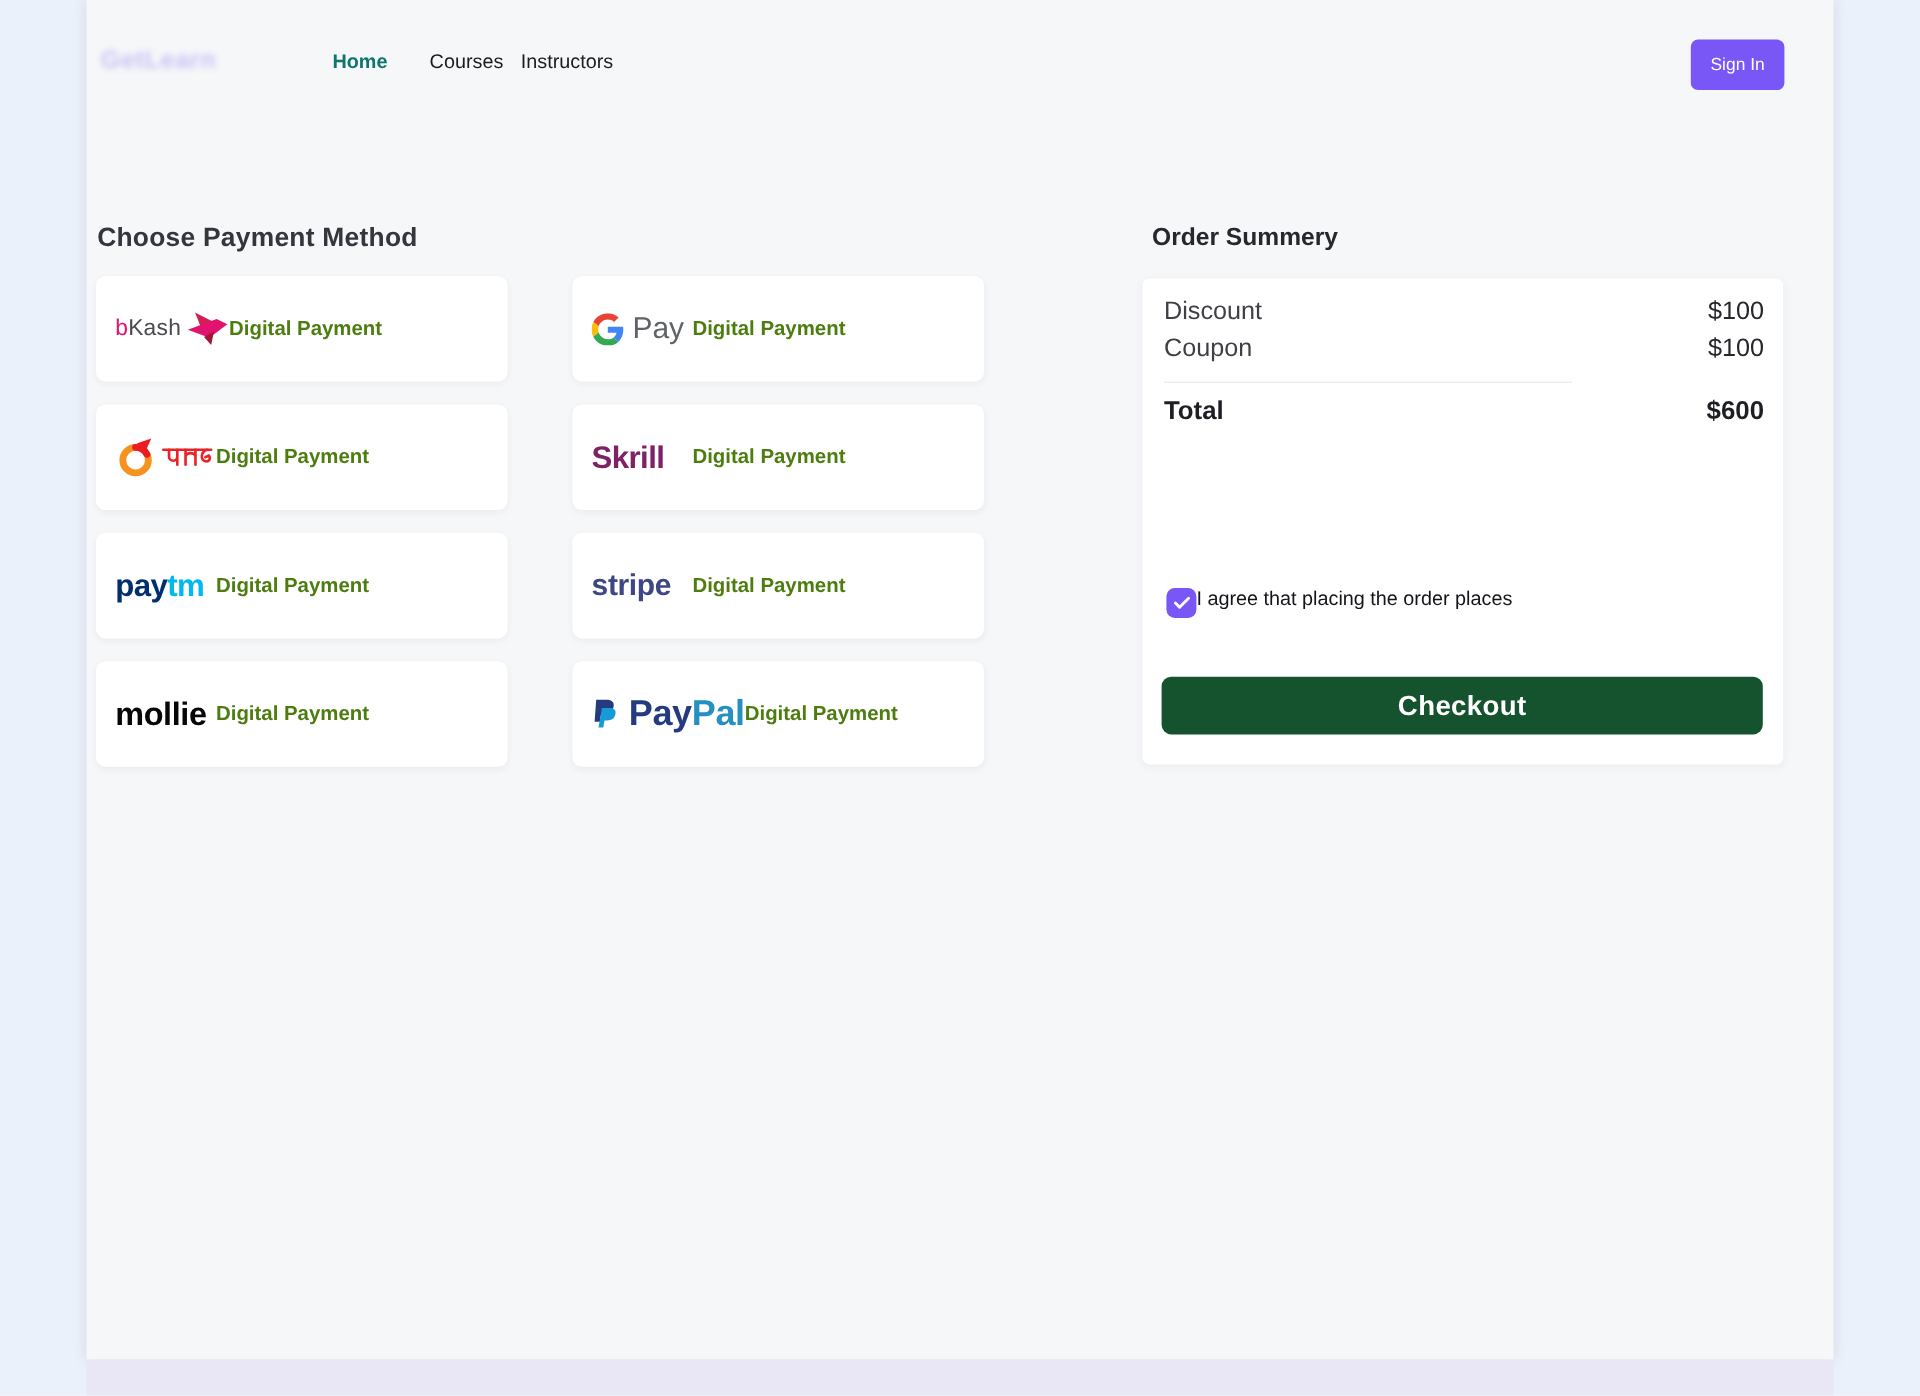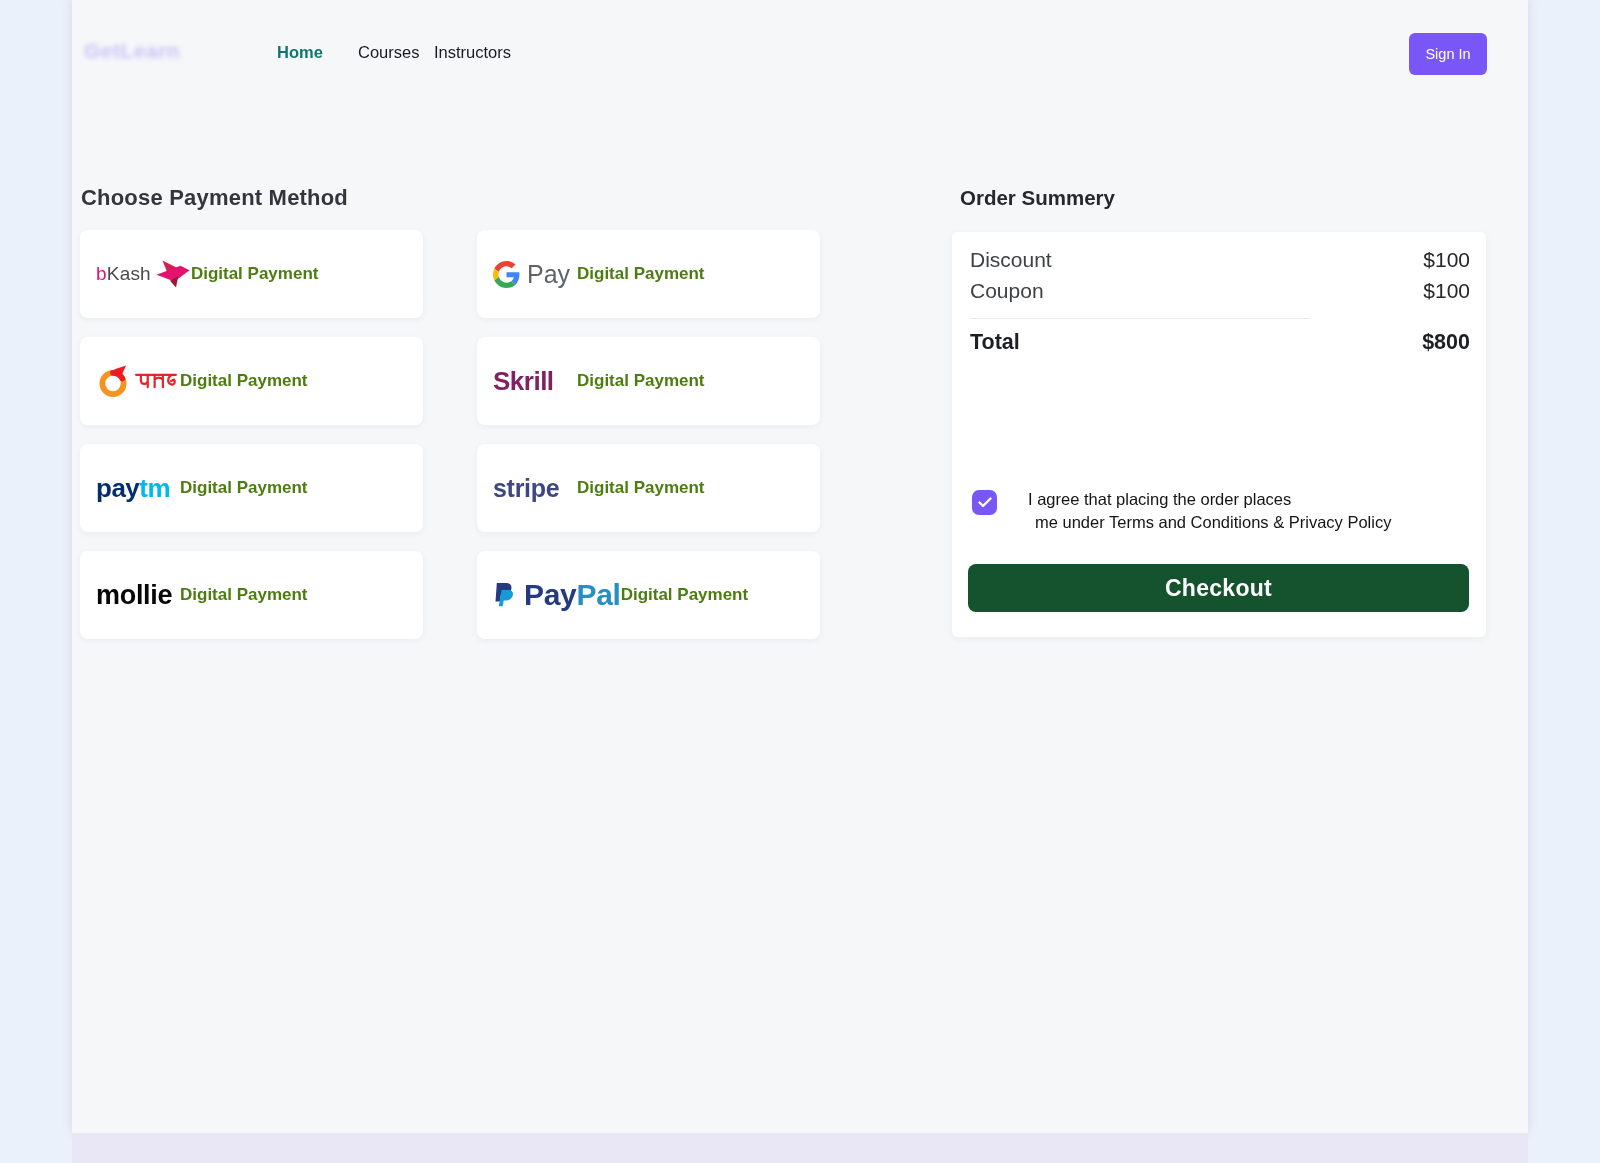--- a/index.html
+++ b/index.html
@@ -86,21 +86,21 @@
   .srow {
     display:flex; justify-content:space-between;
     font-size:21px; color:#3F4046; line-height:31px;
   }
   .srow .val { color:#26262B; }
   .sum-divider { margin-top:12px; width:340px; height:1px; background:#E9E9EC; }
   .trow {
     display:flex; justify-content:space-between;
     margin-top:11px; font-size:21.5px; font-weight:800; color:#1E1F24;
   }
-  .agree-row { position:absolute; left:20px; top:256px; display:flex; gap:31px; }
+  .agree-row { position:absolute; left:20px; top:256px; display:flex; gap:0; }
   .checkbox {
     width:25px; height:25px; border-radius:7px; background:#7857F6;
     display:flex; align-items:center; justify-content:center;
     margin-top:2px; cursor:pointer; flex:0 0 25px;
   }
   .agree-text { font-size:16.5px; color:#141419; line-height:23px; }
   .agree-line2 { display:block; padding-left:7px; }
   .checkout-btn {
     position:absolute; left:16px; right:17px; top:332px; height:48px;
     background:#14532d; border:none; border-radius:8px;
@@ -216,33 +216,32 @@
         <span>Discount</span>
         <span class="val">$100</span>
       </div>
       <div class="srow">
         <span>Coupon</span>
         <span class="val">$100</span>
       </div>
       <div class="sum-divider"></div>
       <div class="trow">
         <span>Total</span>
-        <span>$800</span>
+        <span>$600</span>
       </div>
     </div>
 
     <div class="agree-row">
       <span class="checkbox">
         <svg width="14" height="11" viewBox="0 0 14 11">
           <path d="M1.5 5.5 L5 9 L12.5 1.5" stroke="#fff" stroke-width="2.4" fill="none" stroke-linecap="round" stroke-linejoin="round"></path>
         </svg>
       </span>
       <span class="agree-text">
         <span>I agree that placing the order places</span>
-        <span class="agree-line2">me under Terms and Conditions &amp; Privacy Policy</span>
       </span>
     </div>
 
     <button class="checkout-btn">Checkout</button>
   </div>
 
 </div>
 
 <div class="bottom-strip"></div>
 

